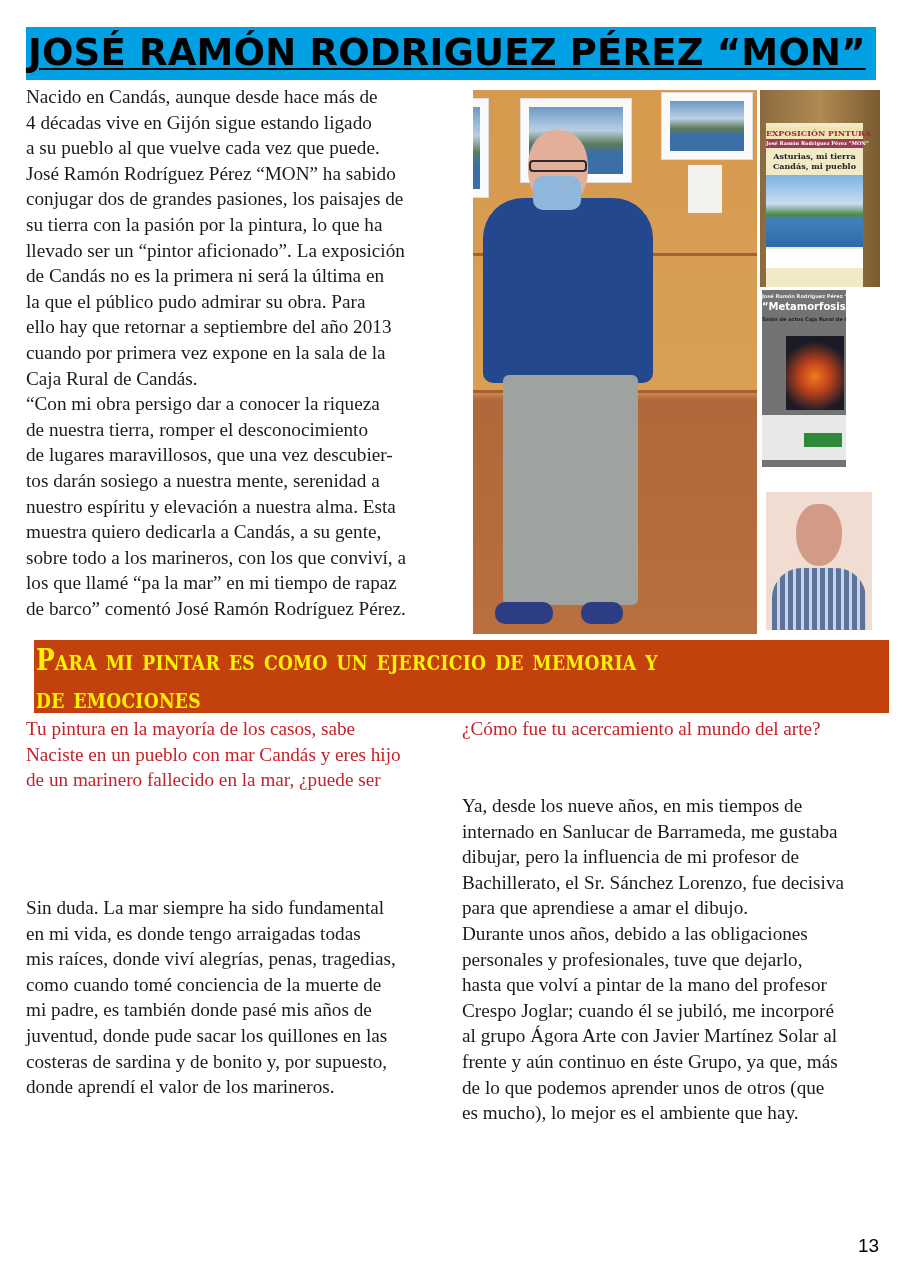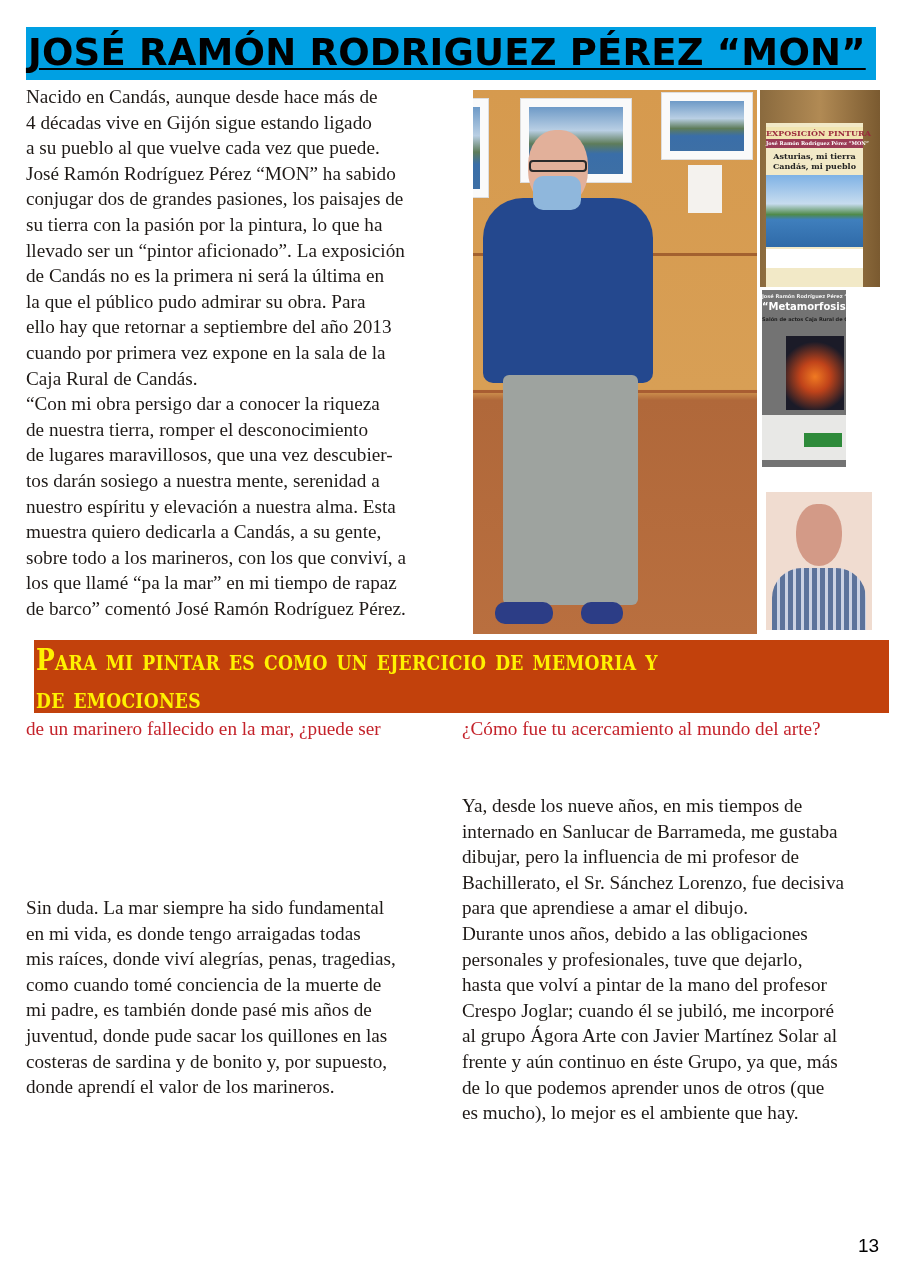--- a/index.html
+++ b/index.html
@@ -135,18 +135,18 @@
   <div class="face"></div>
 </div>
 
 <div class="sub-bar">
   <div class="sub-text">
     <div>Para mi pintar es como un ejercicio de memoria y</div>
     <div>de emociones</div>
   </div>
 </div>
 
-<div class="col-text red q1"><div>de un marinero fallecido en la mar, ¿puede ser</div></div>
+<div class="col-text red q1"><div>Tu pintura en la mayoría de los casos, sabe</div><div>Naciste en un pueblo con mar Candás y eres hijo</div><div>de un marinero fallecido en la mar, ¿puede ser</div></div>
 <div class="col-text a1"><div>Sin duda. La mar siempre ha sido fundamental</div><div>en mi vida, es donde tengo arraigadas todas</div><div>mis raíces, donde viví alegrías, penas, tragedias,</div><div>como cuando tomé conciencia de la muerte de</div><div>mi padre, es también donde pasé mis años de</div><div>juventud, donde pude sacar los quillones en las</div><div>costeras de sardina y de bonito y, por supuesto,</div><div>donde aprendí el valor de los marineros.</div></div>
 <div class="col-text red q2"><div>¿Cómo fue tu acercamiento al mundo del arte?</div></div>
 <div class="col-text a2"><div>Ya, desde los nueve años, en mis tiempos de</div><div>internado en Sanlucar de Barrameda, me gustaba</div><div>dibujar, pero la influencia de mi profesor de</div><div>Bachillerato, el Sr. Sánchez Lorenzo, fue decisiva</div><div>para que aprendiese a amar el dibujo.</div><div>Durante unos años, debido a las obligaciones</div><div>personales y profesionales, tuve que dejarlo,</div><div>hasta que volví a pintar de la mano del profesor</div><div>Crespo Joglar; cuando él se jubiló, me incorporé</div><div>al grupo Ágora Arte con Javier Martínez Solar al</div><div>frente y aún continuo en éste Grupo, ya que, más</div><div>de lo que podemos aprender unos de otros (que</div><div>es mucho), lo mejor es el ambiente que hay.</div></div>
 
 <div class="page-number">13</div>
 
 </body></html>

